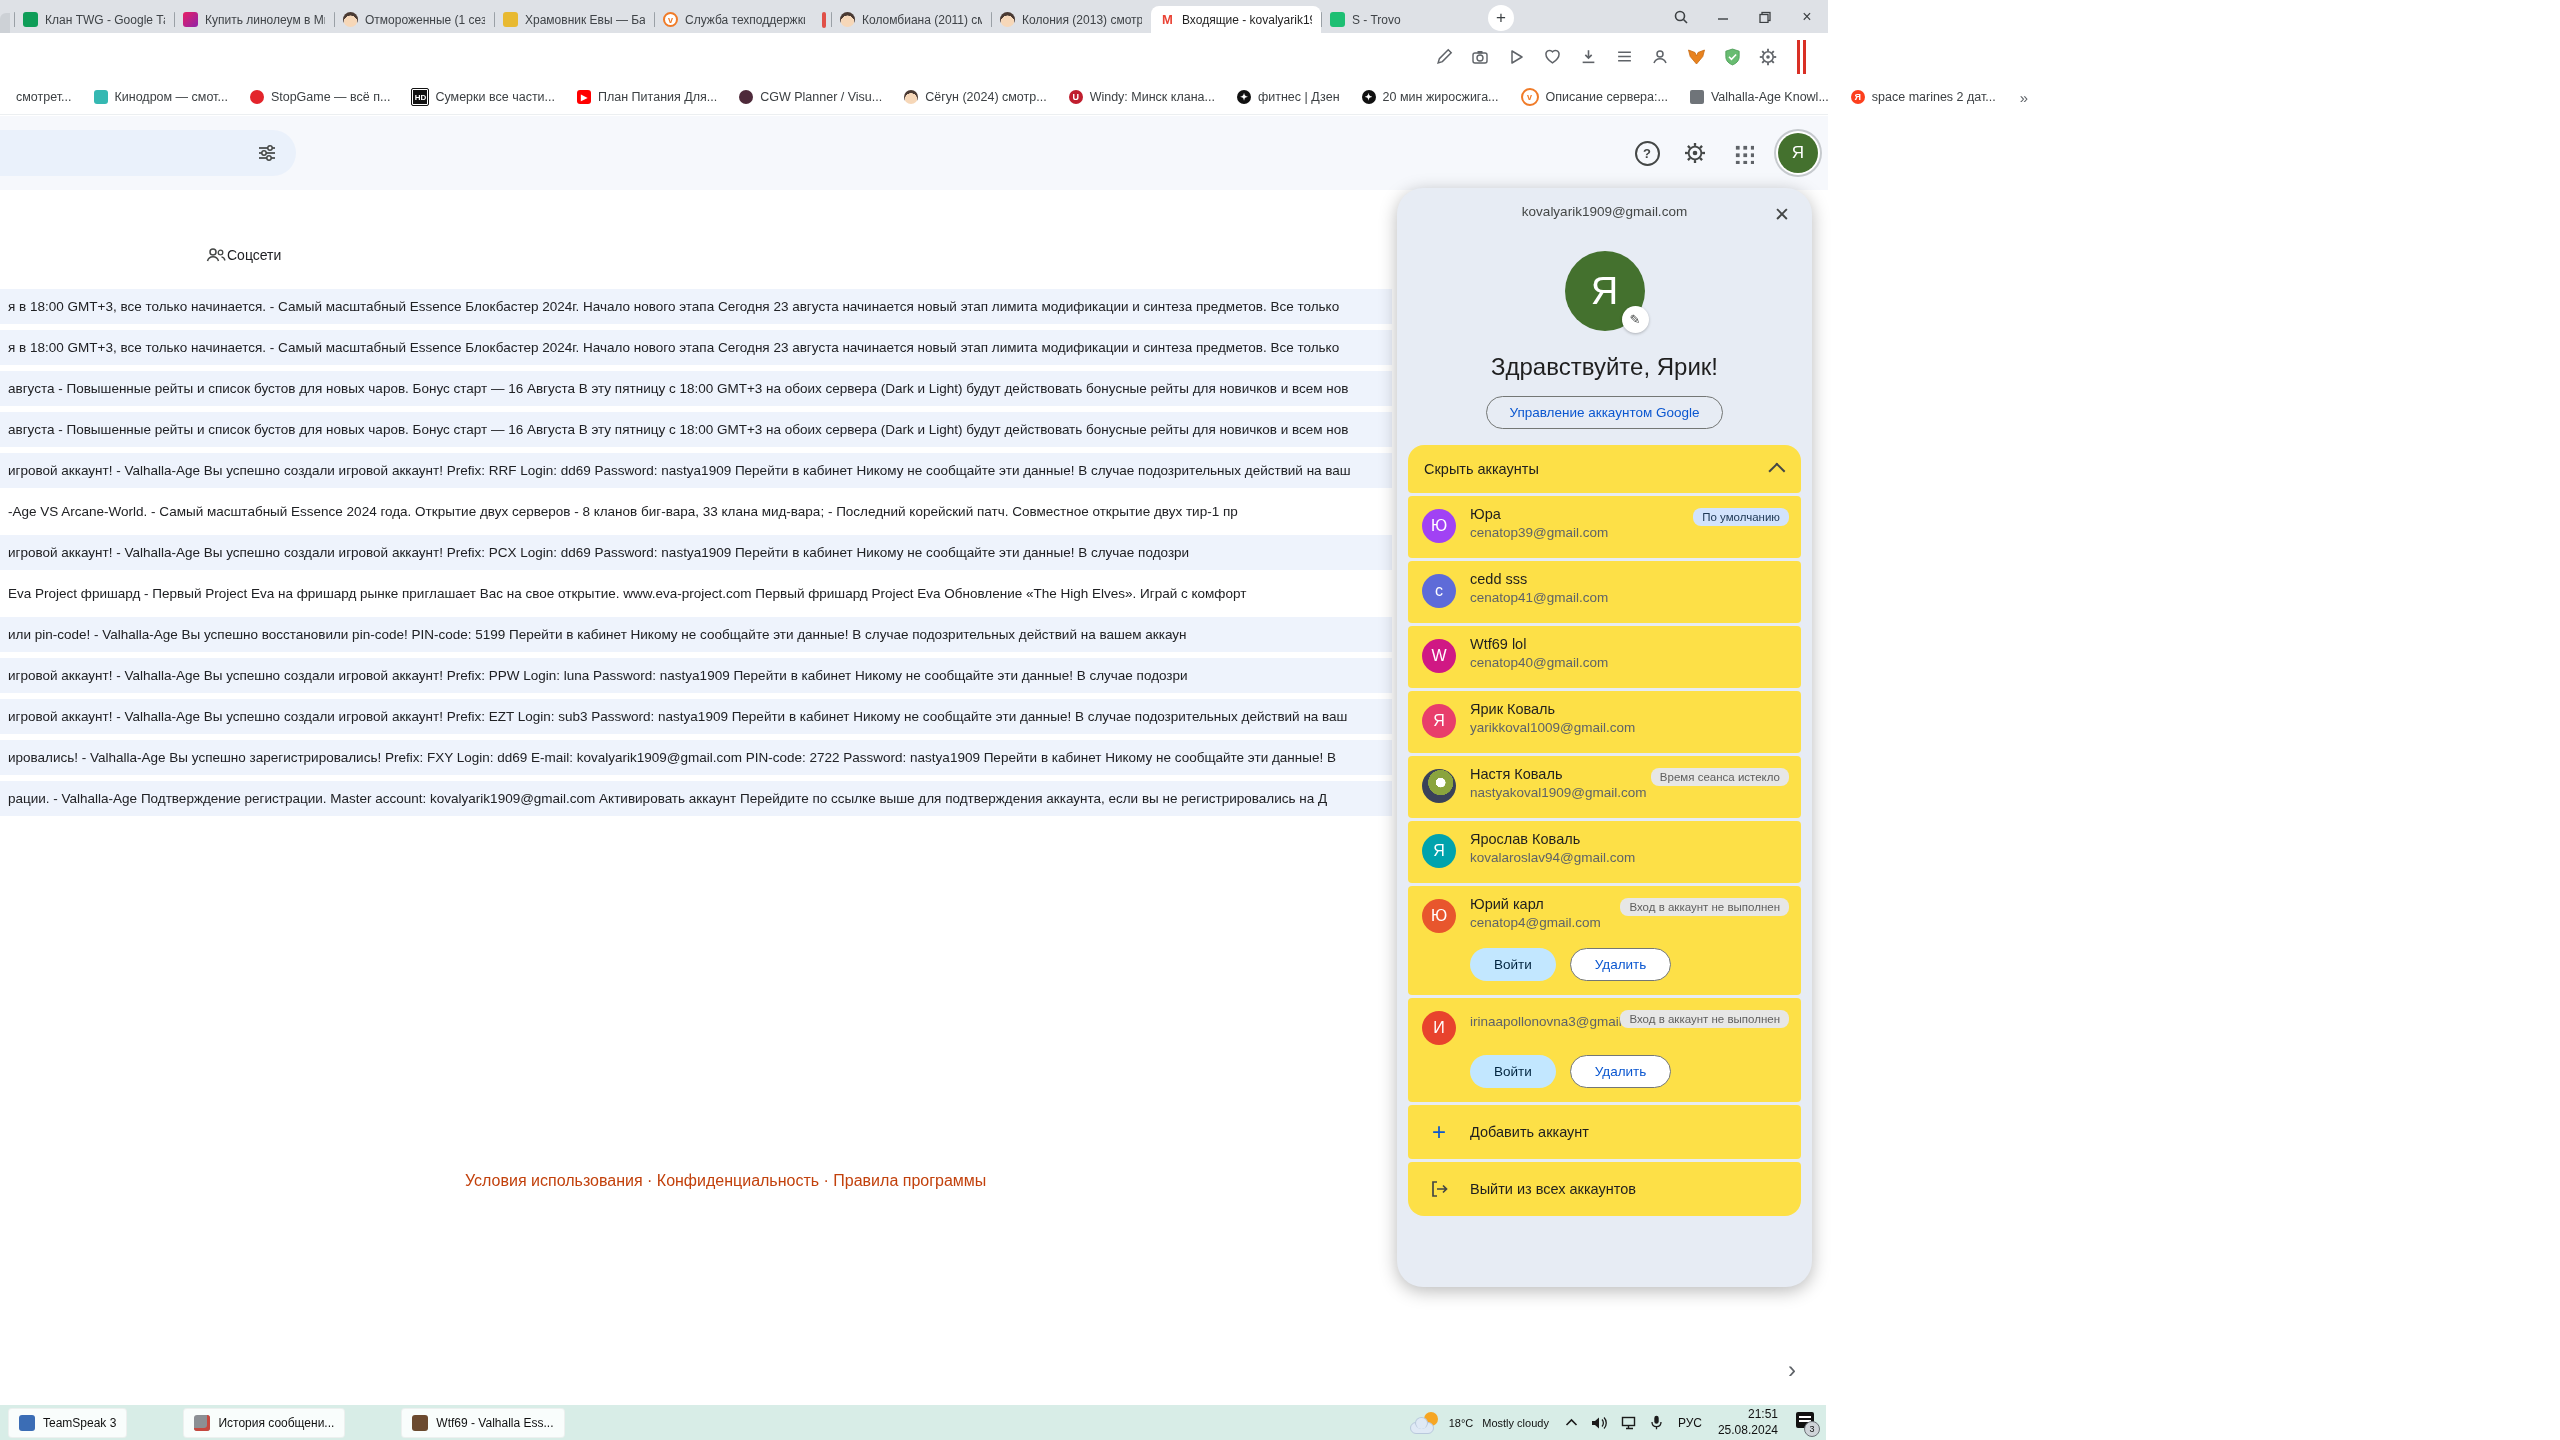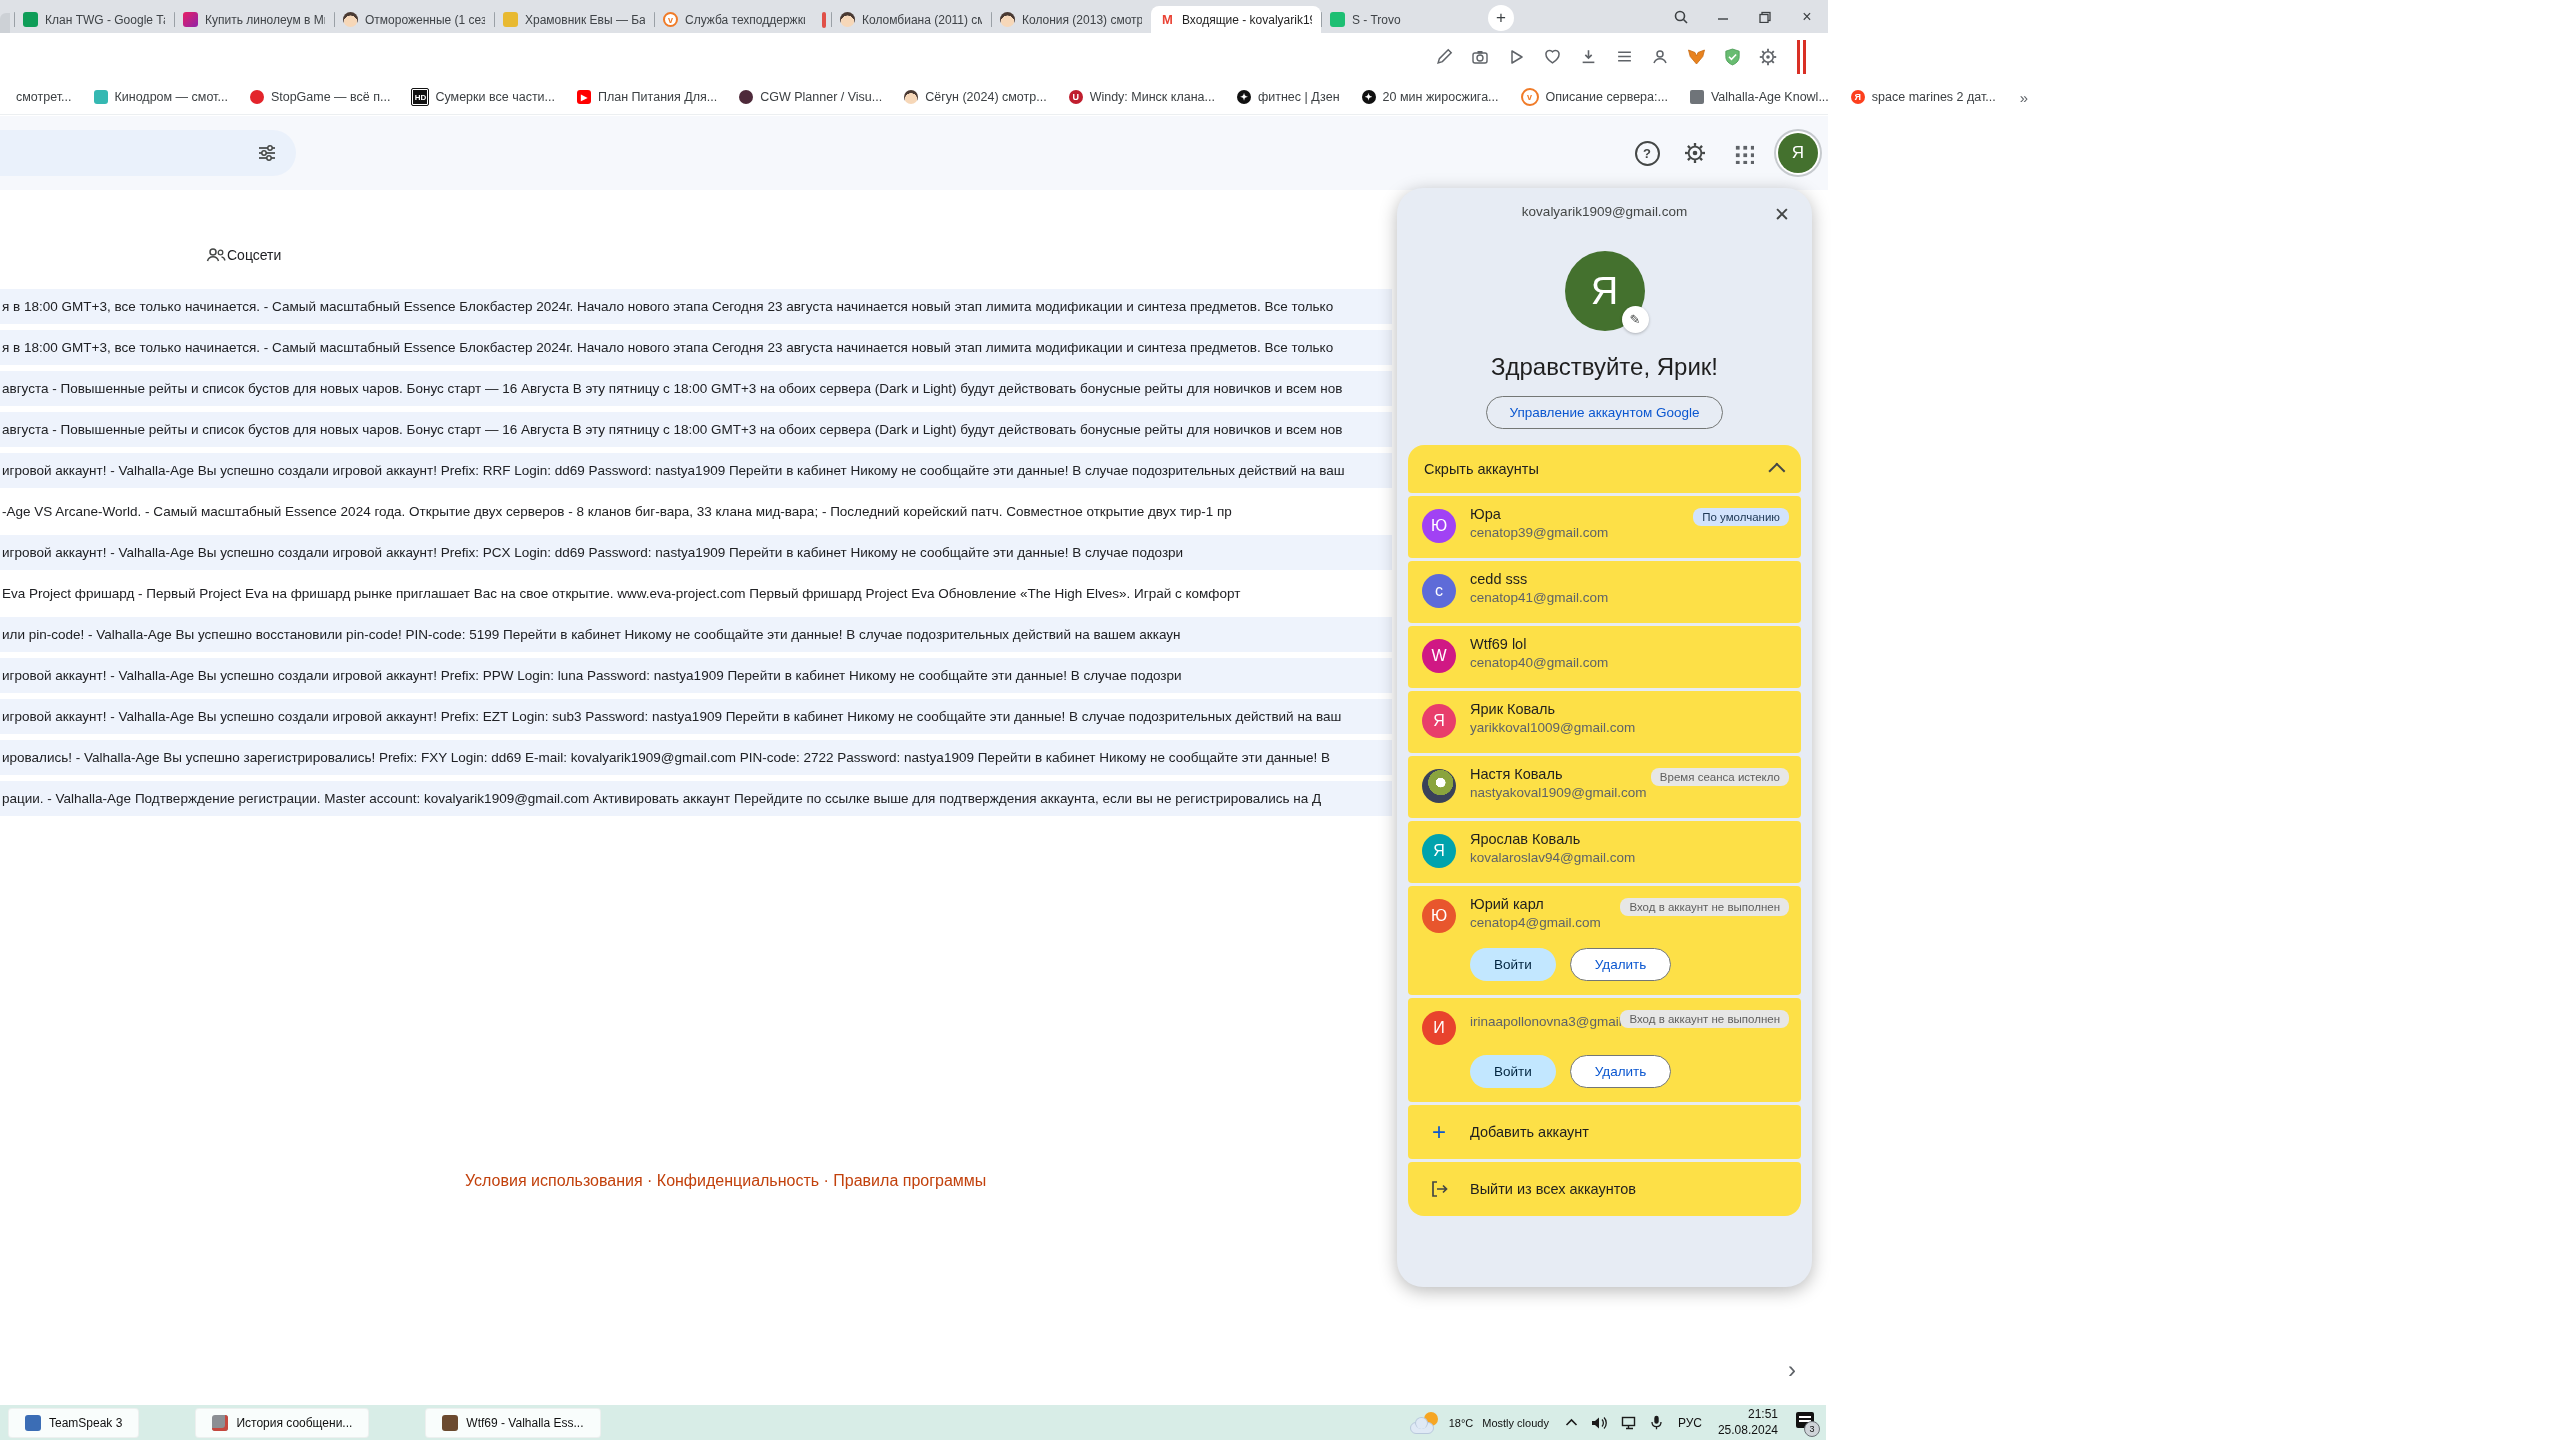--- a/index.html
+++ b/index.html
@@ -68,21 +68,21 @@
   .apps-grid{width:21px;height:21px;background-image:radial-gradient(circle,#5f6368 2px,transparent 2.4px);
              background-size:7.5px 7.5px;background-position:1px 1px;background-repeat:repeat;}
   .hdr-avatar{width:40px;height:40px;border-radius:50%;display:flex;align-items:center;justify-content:center;
               color:#fff;font-size:17px;box-shadow:0 0 0 2px #fff,0 0 0 4px #c6cace;}
 
   
   .social-tab{position:absolute;left:205px;top:245px;display:flex;align-items:center;
               font-size:14px;color:#202124;}
   .maillist{position:absolute;left:0;top:289px;width:1392px;}
   .mailrow{height:35px;margin-bottom:6px;background:#eef3fc;display:flex;align-items:center;
-           font-size:13.5px;color:#202124;white-space:nowrap;overflow:hidden;padding-left:2px;}
+           font-size:13.5px;color:#202124;white-space:nowrap;overflow:hidden;padding-left:8px;}
   .mailrow.white{background:#ffffff;}
   .gmail-footer{position:absolute;left:465px;top:1172px;font-size:16px;color:#c2410c;}
   .page-chevron{position:absolute;left:1788px;top:1356px;font-size:24px;color:#5f6368;}
 
   
   .popup{position:absolute;left:1397px;top:188px;width:415px;height:1099px;border-radius:26px;
          background:#e7ecf4;box-shadow:0 4px 18px rgba(0,0,0,.28);box-sizing:border-box;padding-top:16px;}
   .pop-email{ text-align:center;font-size:13.5px;color:#444746;}
   .pop-close{position:absolute;right:16px;top:12px;width:28px;height:28px;display:flex;align-items:center;
              justify-content:center;font-size:19px;color:#444746;}
@@ -118,21 +118,21 @@
   .out-ic{width:34px;height:34px;display:flex;align-items:center;justify-content:center;color:#444746;}
   .row-lbl{font-size:14.5px;color:#1f1f1f;}
   .pop-footer{margin-top:14px;text-align:center;font-size:12px;color:#444746;}
   .pop-footer .dot{margin:6px 0;}
   .pf-link{padding:3px 0;}
 
   
   .taskbar{position:absolute;left:0;top:1405px;width:1826px;height:35px;background:#d8ede7;
            display:flex;align-items:center;box-sizing:border-box;padding:0 8px;}
   .tb-app{display:flex;align-items:center;gap:8px;background:rgba(255,255,255,.85);border:1px solid rgba(0,0,0,.05);
-          border-radius:4px;height:28px;padding:0 16px;margin-right:56px;font-size:12px;color:#111;white-space:nowrap;}
+          border-radius:4px;height:28px;padding:0 10px;margin-right:56px;font-size:12px;color:#111;white-space:nowrap;}
   .tb-ico{width:16px;height:16px;border-radius:3px;flex:0 0 auto;}
   .ico-ts{background:#3b6db5;}
   .ico-hist{background:#8c8f94;box-shadow:inset -3px -3px 0 #c6483f;}
   .ico-val{background:#6b4a2f;}
   .tb-right{margin-left:auto;display:flex;align-items:center;gap:16px;}
   .weather{display:flex;align-items:center;gap:9px;font-size:11px;color:#111;}
   .wicon{position:relative;width:30px;height:22px;}
   .wsun{position:absolute;right:2px;top:0;width:14px;height:14px;border-radius:50%;background:#f6a623;}
   .wcloud{position:absolute;left:0;bottom:0;width:22px;height:10px;border-radius:8px;background:#dfe9f5;border:1px solid #b9c9dc;}
   .wcloud::before{content:"";position:absolute;left:4px;top:-6px;width:11px;height:11px;border-radius:50%;background:#dfe9f5;border:1px solid #b9c9dc;border-bottom:none;}

